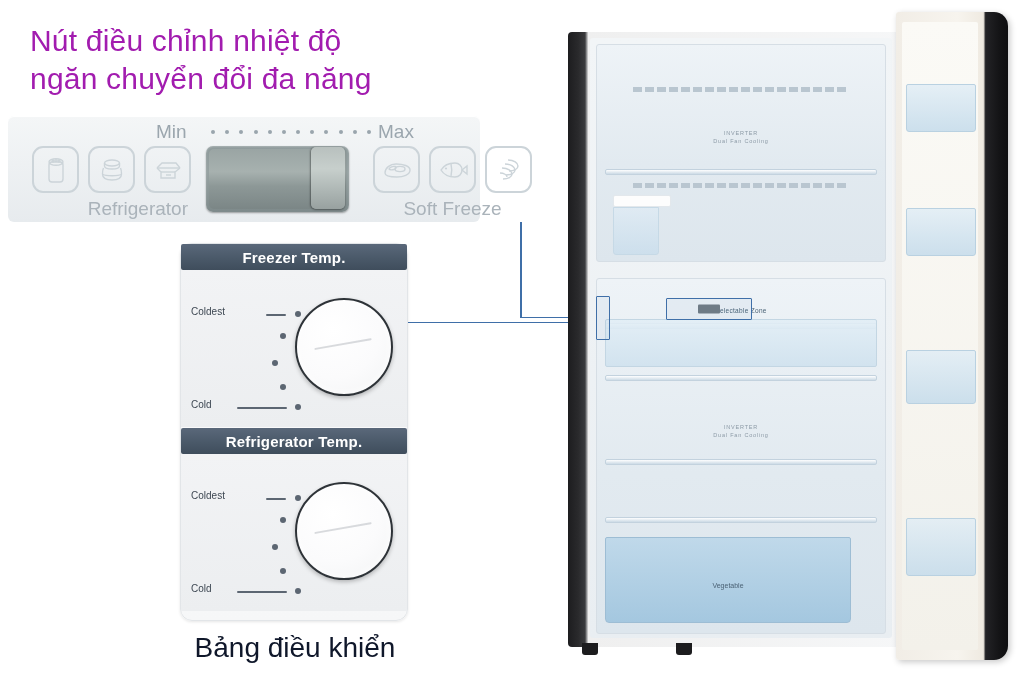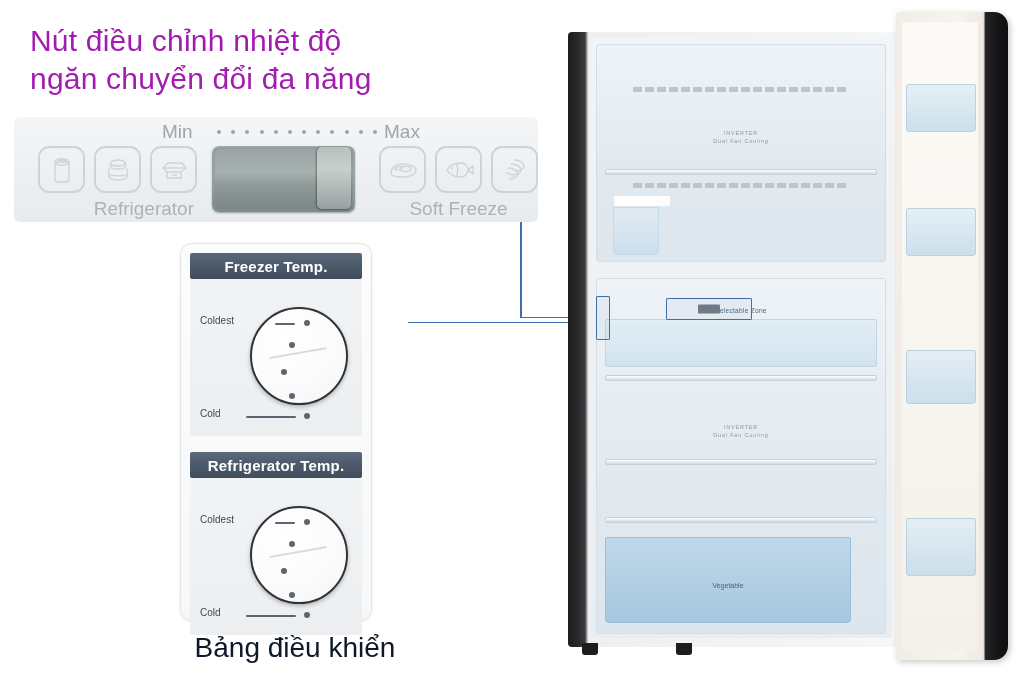--- a/index.html
+++ b/index.html
@@ -19,21 +19,21 @@
     letter-spacing: .2px;
   }
   .caption-block {
     position: absolute; left: 150px; top: 632px; width: 290px;
     text-align: center; color: #0f172a;
     font-size: 28px; font-weight: 400;
   }
 
   
   .strip {
-    position: absolute; left: 14px; top: 116px; width: 524px; height: 106px;
+    position: absolute; left: 8px; top: 116px; width: 472px; height: 106px;
     background: linear-gradient(180deg,#f4f6f7 0%,#eef1f3 45%,#e7ebee 100%);
     border-radius: 6px;
     box-shadow: inset 0 1px 0 #fff;
   }
   .strip-dots { position: absolute; left: 203px; top: 12px; width: 160px; height: 8px;
     display: flex; justify-content: space-between; align-items: center; }
   .strip-dots i { width: 4px; height: 4px; border-radius: 50%; background: #9aa5ad; display:block; }
   .lbl-min, .lbl-max {
     position: absolute; top: 5px; font-size: 19px; color: #9ba6ae; font-weight: 400;
   }
@@ -68,25 +68,24 @@
   }
   .ibox svg { display:block; }
   .grp-label {
     position: absolute; top: 82px; font-size: 19px; color: #aab3ba; font-weight: 400;
   }
   .grp-label.left { left: 20px; width: 160px; text-align: right; }
   .grp-label.right { left: 362px; width: 165px; text-align: center; }
 
   
   .card {
-    position: absolute; left: 180px; top: 243px; width: 192px; height: 378px;
+    position: absolute; left: 180px; top: 243px; width: 228px; height: 378px;
     background: linear-gradient(180deg,#fdfdfd 0%,#f6f7f8 100%);
     border: 1px solid #e2e5e8; border-radius: 12px;
     box-shadow: 0 1px 3px rgba(0,0,0,.10);
-    padding: 9px;
   }
   .panel { position: relative; width: 100%; }
   .panel-head {
     height: 26px; border-radius: 2px;
     background: linear-gradient(180deg,#5a687a 0%,#4a5969 55%,#3f4d5c 100%);
     color: #ffffff; font-size: 15px; font-weight: bold;
     display: flex; align-items: center; justify-content: center;
     letter-spacing: .2px;
   }
   .panel-body {
@@ -288,21 +287,21 @@
         <div class="dot" style="left:114px; top:41px;"></div>
         <div class="dot" style="left:99px; top:63px;"></div>
         <div class="dot" style="left:91px; top:90px;"></div>
         <div class="dot" style="left:99px; top:114px;"></div>
         <div class="dot" style="left:114px; top:134px;"></div>
         <div class="tick-label" style="left:10px; top:129px;">Cold</div>
         <div class="dash" style="left:56px; top:137px; width:50px;"></div>
       </div>
     </div>
 
-    <div class="panel" style="margin-top:16px;">
+    <div class="panel" style="margin-top:1px;">
       <div class="panel-head">Refrigerator Temp.</div>
       <div class="panel-body">
         <div class="knob"></div>
         <div class="tick-label" style="left:10px; top:36px;">Coldest</div>
         <div class="dash" style="left:85px; top:44px; width:20px;"></div>
         <div class="dot" style="left:114px; top:41px;"></div>
         <div class="dot" style="left:99px; top:63px;"></div>
         <div class="dot" style="left:91px; top:90px;"></div>
         <div class="dot" style="left:99px; top:114px;"></div>
         <div class="dot" style="left:114px; top:134px;"></div>

